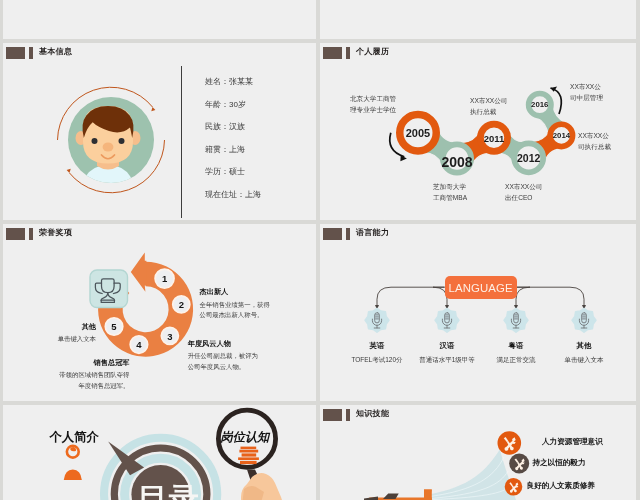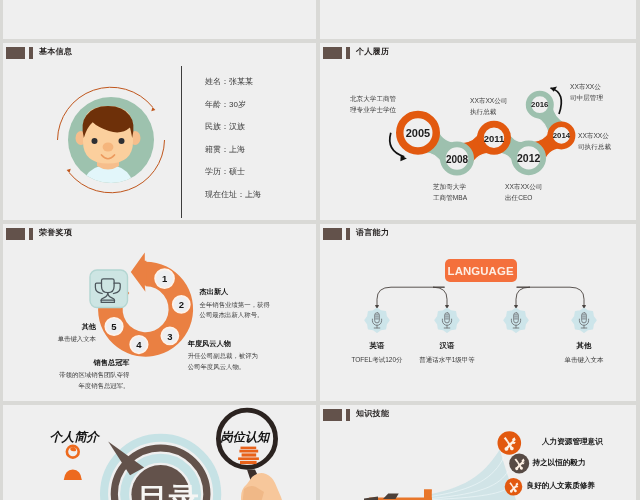--- a/index.html
+++ b/index.html
@@ -35,22 +35,22 @@
   
   .hn-svg{position:absolute;left:0;top:0;width:313px;height:177px;}
   .hn-num{position:absolute;width:20px;text-align:center;font-size:9.5px;font-weight:bold;color:#151515;}
   .hn-txt{position:absolute;white-space:nowrap;}
   .hn-h{font-size:7.2px;line-height:8px;font-weight:bold;color:#151515;margin-bottom:3.5px;}
   .hn-l{font-size:6.4px;line-height:10.5px;color:#3a3a3a;}
   .hn-r{text-align:right;}
 
   
   .lg-svg{position:absolute;left:0;top:0;width:316px;height:177px;}
-  .lg-badge{position:absolute;left:124.6px;top:35px;width:72px;height:23px;border-radius:5px;
-            background:#f4703c;color:#fdeee4;font-size:11.4px;font-weight:bold;letter-spacing:.1px;
+  .lg-badge{position:absolute;left:124.6px;top:52px;width:72px;height:23px;border-radius:5px;
+            background:#f4703c;color:#fdeee4;font-size:11.4px;font-weight:normal;letter-spacing:.1px;
             display:flex;align-items:center;justify-content:center;}
   .lg-item{position:absolute;width:90px;text-align:center;}
   .lg-name{font-size:7.4px;font-weight:bold;color:#151515;}
   .lg-desc{font-size:6.5px;color:#3a3a3a;margin-top:5.5px;}
 
   
   .sk-svg{position:absolute;left:0;top:0;width:316px;height:181px;}
   .sk-txt{position:absolute;font-size:7.6px;font-weight:bold;color:#151515;white-space:nowrap;}
 
   
@@ -126,21 +126,21 @@
           <circle cx="208.7" cy="114.8" r="14.499999999999998" fill="#efefef" stroke="#9dc0ae" stroke-width="5.8"></circle>
           <circle cx="241.4" cy="92.4" r="11.2" fill="#efefef" stroke="#e2590f" stroke-width="5.6"></circle>
           <circle cx="219.8" cy="61.7" r="11.2" fill="#efefef" stroke="#9dc0ae" stroke-width="5.6"></circle>
         </g>
       <path d="M 70.8 89.7 q -5 18 13.5 24" fill="none" stroke="#111" stroke-width="1.7"></path>
       <path d="M 86.9 115.6 l -6.2 -3.3 l -0.3 5.9 z" fill="#111"></path>
       <path d="M 230.5 45 q 16 4.5 8.5 26" fill="none" stroke="#111" stroke-width="1.7"></path>
       <path d="M 230.5 45 l 6.6 -1.6 l -3.4 5.4 z" fill="#111"></path>
     </svg>
     <div class="tl-yr" style="left:78px;top:84px;width:40px;font-size:11px;">2005</div>
-    <div class="tl-yr" style="left:117px;top:111px;width:40px;font-size:10px;">2008</div>
+    <div class="tl-yr" style="left:117px;top:111px;width:40px;font-size:14px;">2008</div>
     <div class="tl-yr" style="left:154px;top:89.5px;width:40px;font-size:9.5px;">2011</div>
     <div class="tl-yr" style="left:188.7px;top:109px;width:40px;font-size:10.5px;">2012</div>
     <div class="tl-yr" style="left:221.4px;top:88px;width:40px;font-size:7.8px;">2014</div>
     <div class="tl-yr" style="left:199.8px;top:57.2px;width:40px;font-size:7.8px;">2016</div>
     <div class="tl-cap" style="left:30px;top:50px;">
       <div>北京大学工商管</div>
       <div>理专业学士学位</div>
     </div>
     <div class="tl-cap" style="left:113px;top:138px;">
       <div>芝加哥大学</div>
@@ -271,20 +271,24 @@
     </svg>
     <div class="lg-badge">LANGUAGE</div>
     <div class="lg-item" style="left:12px;top:116.5px;">
       <div class="lg-name">英语</div>
       <div class="lg-desc">TOFEL考试120分</div>
     </div>
     <div class="lg-item" style="left:82px;top:116.5px;">
       <div class="lg-name">汉语</div>
       <div class="lg-desc">普通话水平1级甲等</div>
     </div>
+    <div class="lg-item" style="left:151px;top:116.5px;">
+      <div class="lg-name">粤语</div>
+      <div class="lg-desc">满足正常交流</div>
+    </div>
     <div class="lg-item" style="left:219px;top:116.5px;">
       <div class="lg-name">其他</div>
       <div class="lg-desc">单击键入文本</div>
     </div>
   </div>
   <div class="slide s7">
     <svg class="tg-svg" viewBox="0 0 313 181">
       <g>
         <circle cx="157.6" cy="89.3" r="56.6" fill="none" stroke="#c6e2e5" stroke-width="8.1"></circle>
         <circle cx="157.6" cy="89.3" r="46.3" fill="none" stroke="#63524b" stroke-width="7.2"></circle>
@@ -307,21 +311,21 @@
           <rect x="238.6" y="48.4" width="14.6" height="3.2"></rect>
           <rect x="235.1" y="52.4" width="20.8" height="2.6"></rect>
           <rect x="237.0" y="55.9" width="16.6" height="3.2"></rect>
         </g>
         <g fill="#f7c79b">
           <path d="M 249 72 q 7 -6 14 -3 q 6 2.6 9 9 l 6 14 q 2 5 2 9 l -42 0 l 0 -9 q 0 -8 6 -13 z"></path>
           <path d="M 241 84 q 6 -5 12 -2 l 8 5 l -4 14 l -18 0 z" fill="#f0b887"></path>
         </g>
       </g>
     </svg>
-    <div class="tg-lab" style="left:46.4px;top:23.5px;font-style:italic;">个人简介</div>
+    <div class="tg-lab" style="left:46.4px;top:23.5px;">个人简介</div>
     <div class="tg-mag-lab" style="left:217.5px;top:23.5px;">岗位认知</div>
     <div class="tg-center" style="left:134.7px;top:74px;">目录</div>
   </div>
   <div class="slide s8">
     <div class="hdr">
       <div class="blk"></div>
       <div class="bar"></div>
       <div class="ttl">知识技能</div>
     </div>
     <svg class="sk-svg" viewBox="0 0 316 181">

